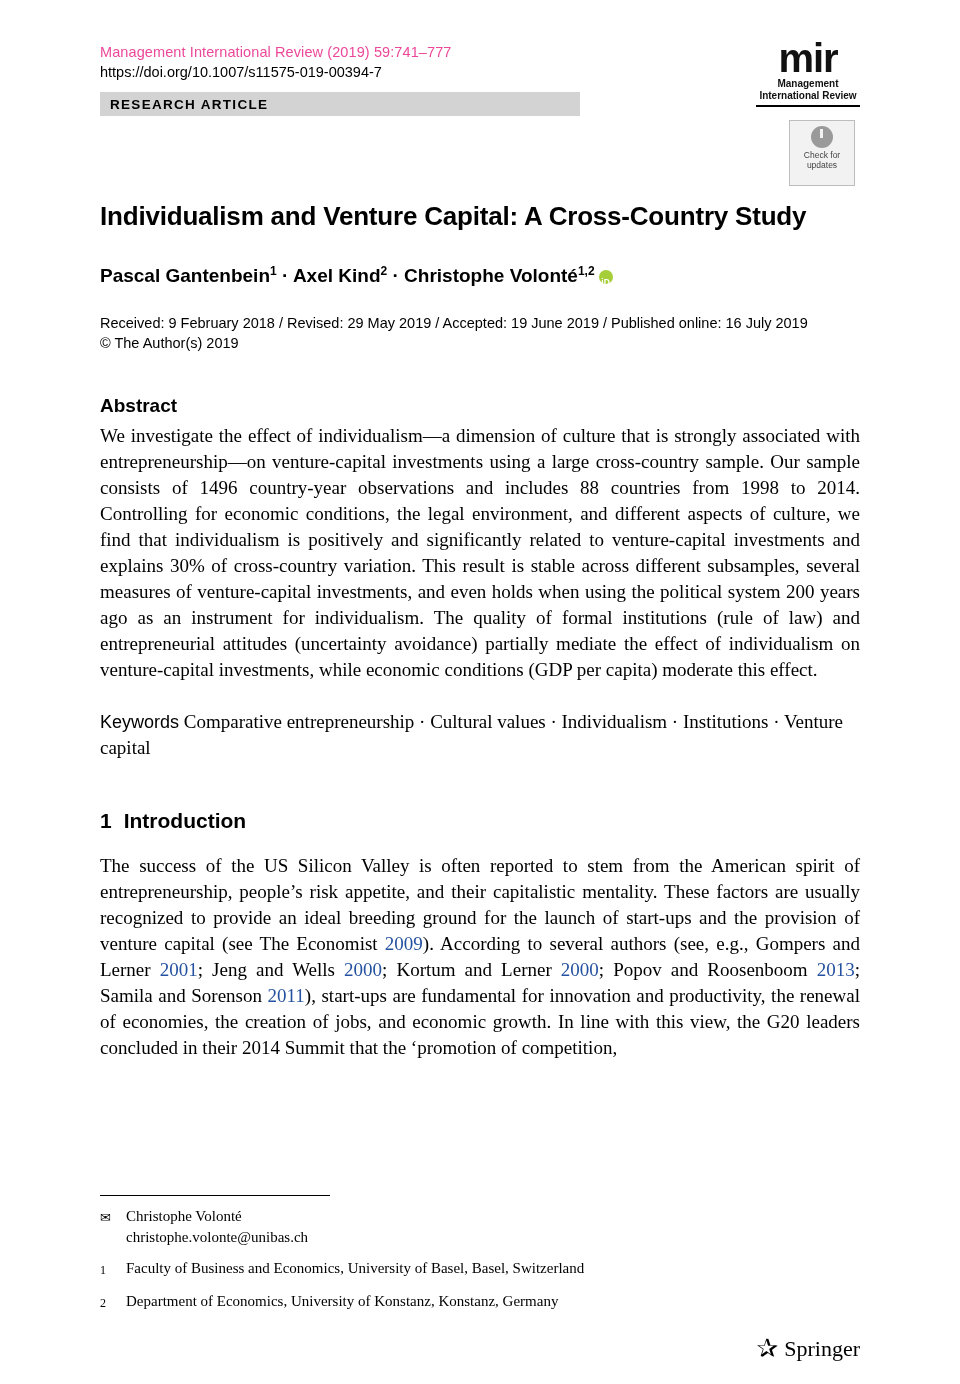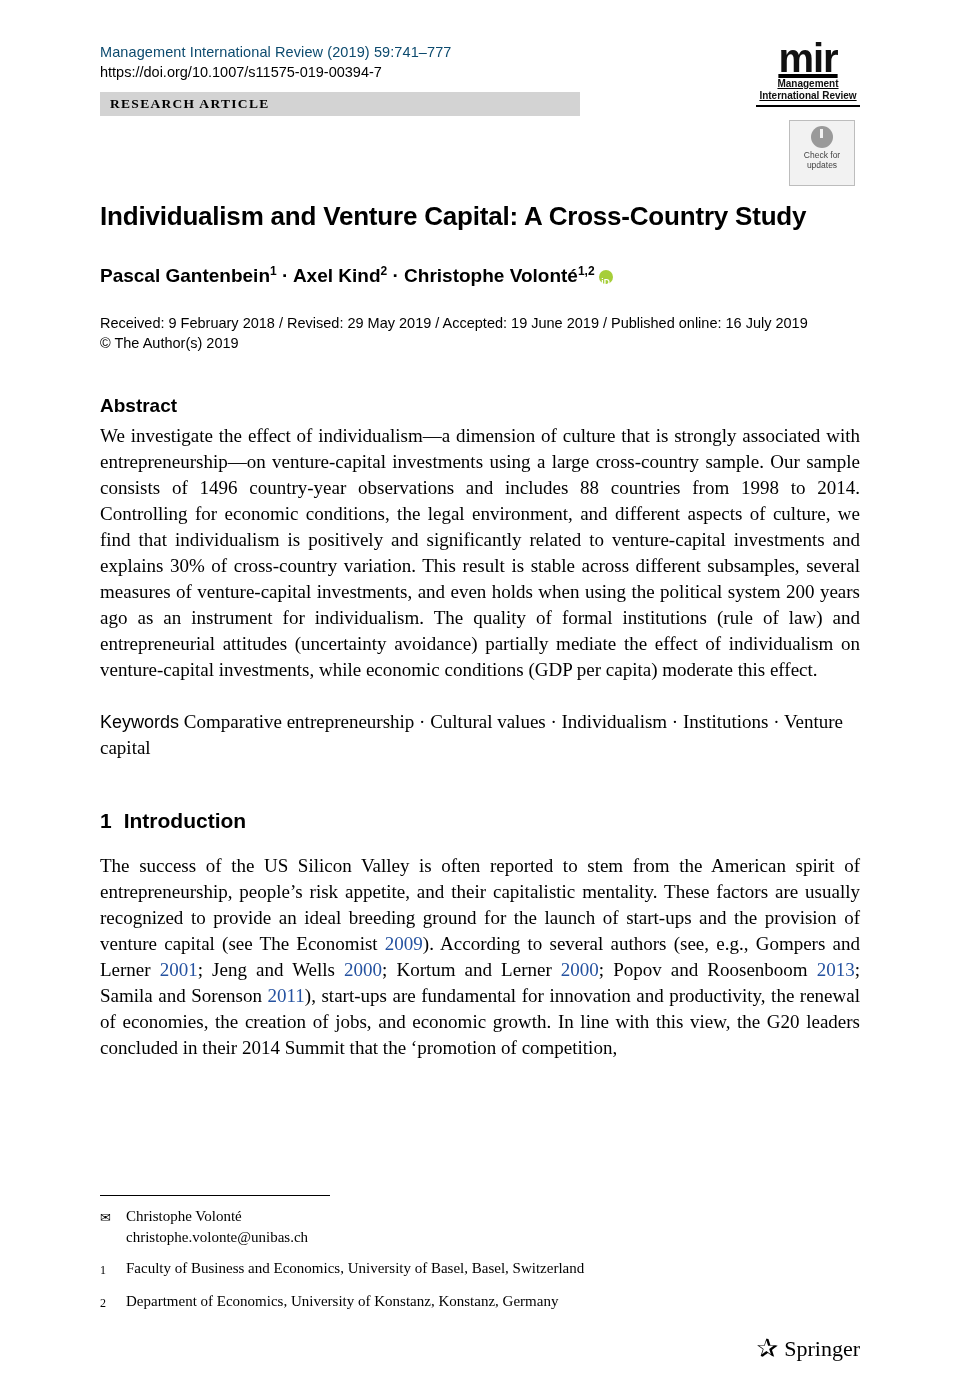--- a/index.html
+++ b/index.html
@@ -27,54 +27,53 @@
   
   .header {
     position: relative;
     min-height: 96px;
   }
   .journal-line {
     font-family: "Liberation Sans", sans-serif;
     font-size: 14.5px;
     line-height: 20px;
     letter-spacing: 0.1px;
-    color: #0c4a6e;
+    color: #ec4899;
   }
   .doi-line {
     font-family: "Liberation Sans", sans-serif;
     font-size: 14.5px;
     line-height: 20px;
     color: #000;
   }
   .research-bar {
     margin-top: 10px;
     width: 480px;
     height: 24px;
     background: #d3d3d3;
     display: flex;
     align-items: center;
   }
   .research-bar span {
-    font-family: Liberation Serif, serif;
+    font-family: Liberation Sans, sans-serif;
     font-size: 13.5px;
     font-weight: bold;
     letter-spacing: 1.3px;
     padding-left: 10px;
   }
 
   
   .mir-logo {
     position: absolute;
     right: 0;
     top: -4px;
     width: 104px;
     text-align: center;
     border-bottom: 2px solid #000;
     padding-bottom: 3px;
-    text-decoration: underline;
   }
   .mir-word {
     font-family: "Liberation Sans", sans-serif;
     font-size: 40px;
     font-weight: bold;
     letter-spacing: -1px;
     line-height: 40px;
     color: #111;
   }
   .mir-sub1, .mir-sub2 {

